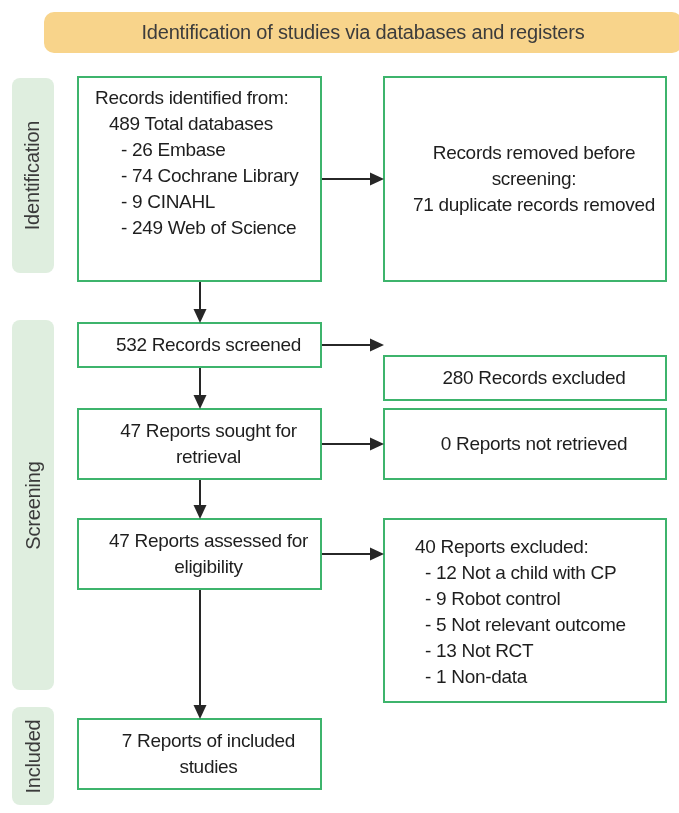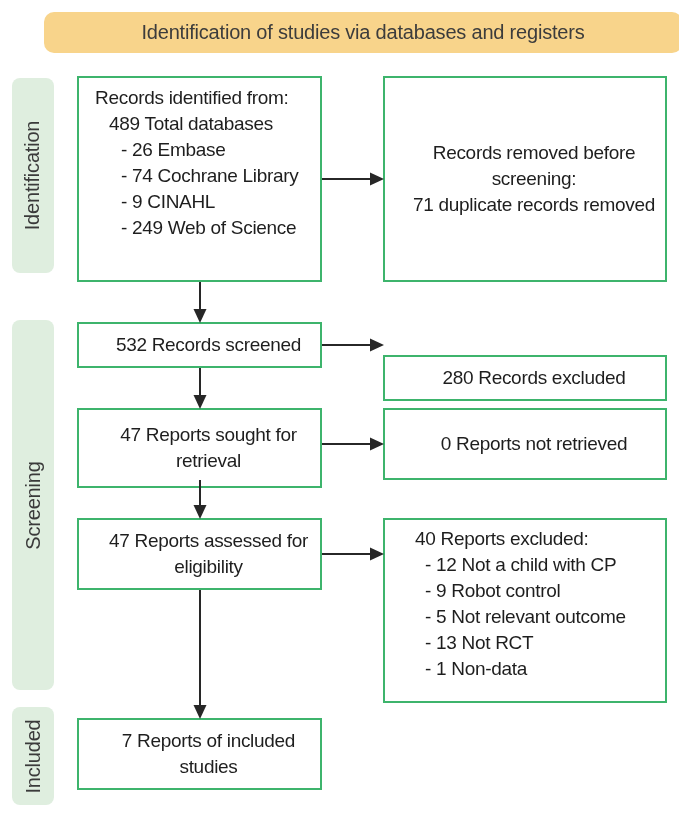--- a/index.html
+++ b/index.html
@@ -68,24 +68,24 @@
   }
 
   #box-identified { top: 76px; height: 206px; padding-top: 7px; }
   #box-identified .t0 { margin-left: 16px; }
   #box-identified .t1 { margin-left: 30px; }
   #box-identified .t2 { margin-left: 42px; }
 
   #box-removed       { top: 76px;  height: 206px; }
   #box-screened      { top: 322px; height: 46px; }
   #box-rec-excluded  { top: 322px; height: 46px; margin-top: 33px; }
-  #box-sought        { top: 408px; height: 80px; text-align: center; }
+  #box-sought        { top: 408px; height: 72px; text-align: center; }
   #box-not-retrieved { top: 408px; height: 72px; }
   #box-assessed      { top: 518px; height: 72px; }
-  #box-rep-excluded  { top: 518px; height: 185px; padding-top: 6px; }
+  #box-rep-excluded  { top: 518px; height: 185px; padding-top: 14px; }
   #box-rep-excluded .t0 { margin-left: 30px; }
   #box-rep-excluded .t2 { margin-left: 40px; }
   #box-included      { top: 718px; height: 72px; }
 
   
   .arrows {
     position: absolute;
     left: 0; top: 0;
     pointer-events: none;
   }

